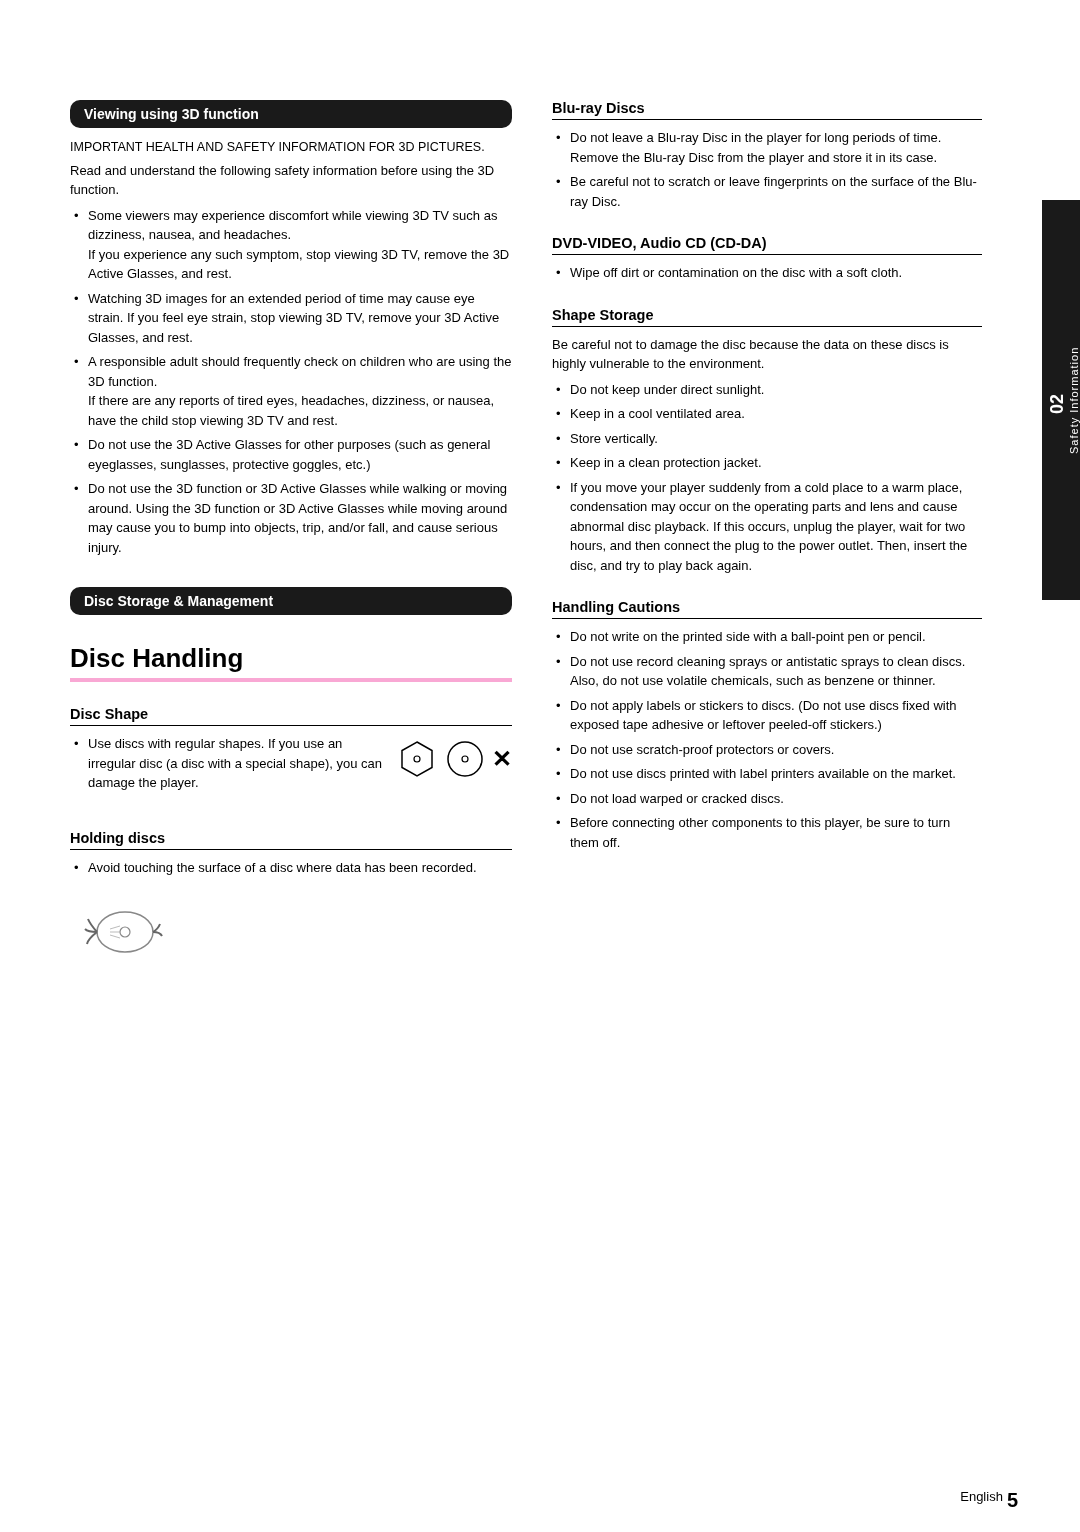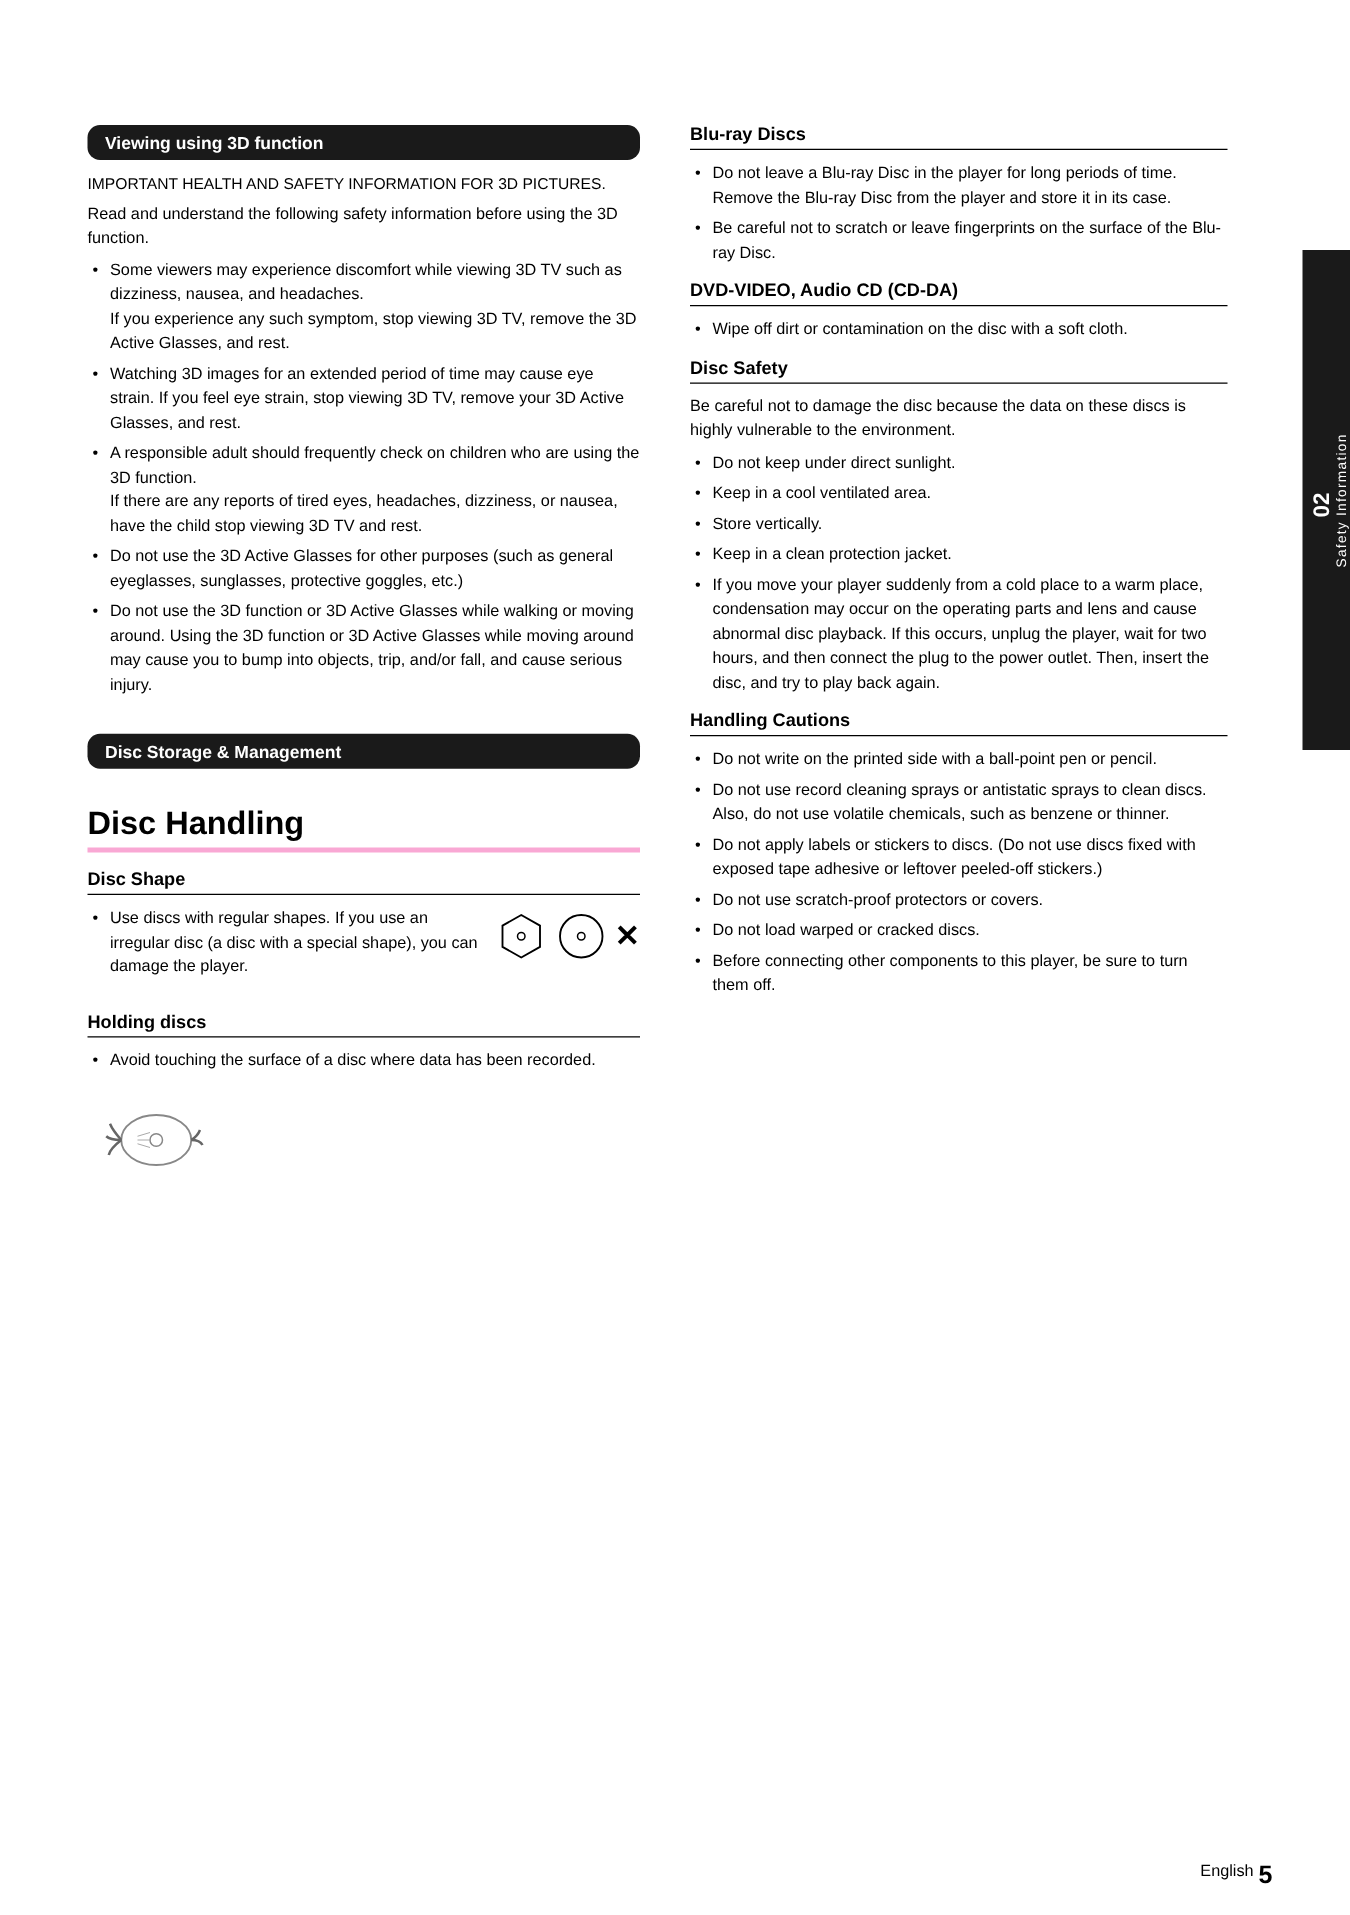--- a/index.html
+++ b/index.html
@@ -77,21 +77,21 @@
       border-radius: 10px;
     }
 
     
     .subsection-header {
       font-size: 14.5px;
       font-weight: bold;
       border-bottom: 1px solid #000;
       padding-bottom: 3px;
       margin-bottom: 8px;
-      margin-top: 14px;
+      margin-top: 24px;
     }
 
     
     .large-heading {
       font-size: 26px;
       font-weight: bold;
       margin-top: 18px;
       margin-bottom: 4px;
       border-bottom: 4px solid #f9a8d4;
       padding-bottom: 4px;
@@ -284,36 +284,37 @@
         <ul class="bullet-list">
           <li>Do not leave a Blu-ray Disc in the player for long periods of time. Remove the Blu-ray Disc from the player and store it in its case.</li>
           <li>Be careful not to scratch or leave fingerprints on the surface of the Blu-ray Disc.</li>
         </ul>
 
         <div class="subsection-header">DVD-VIDEO, Audio CD (CD-DA)</div>
         <ul class="bullet-list">
           <li>Wipe off dirt or contamination on the disc with a soft cloth.</li>
         </ul>
 
-        <div class="subsection-header">Disc Safety</div>
+        <div class="subsection-header">Shape Storage</div>
         <p class="body-text">Be careful not to damage the disc because the data on these discs is highly vulnerable to the environment.</p>
         <ul class="bullet-list">
           <li>Do not keep under direct sunlight.</li>
           <li>Keep in a cool ventilated area.</li>
           <li>Store vertically.</li>
           <li>Keep in a clean protection jacket.</li>
           <li>If you move your player suddenly from a cold place to a warm place, condensation may occur on the operating parts and lens and cause abnormal disc playback. If this occurs, unplug the player, wait for two hours, and then connect the plug to the power outlet. Then, insert the disc, and try to play back again.</li>
         </ul>
 
         <div class="subsection-header">Handling Cautions</div>
         <ul class="bullet-list">
           <li>Do not write on the printed side with a ball-point pen or pencil.</li>
           <li>Do not use record cleaning sprays or antistatic sprays to clean discs. Also, do not use volatile chemicals, such as benzene or thinner.</li>
           <li>Do not apply labels or stickers to discs. (Do not use discs fixed with exposed tape adhesive or leftover peeled-off stickers.)</li>
           <li>Do not use scratch-proof protectors or covers.</li>
+          <li>Do not use discs printed with label printers available on the market.</li>
           <li>Do not load warped or cracked discs.</li>
           <li>Before connecting other components to this player, be sure to turn them off.</li>
         </ul>
 
       </div>
 
     </div>
 
   </div>
 

